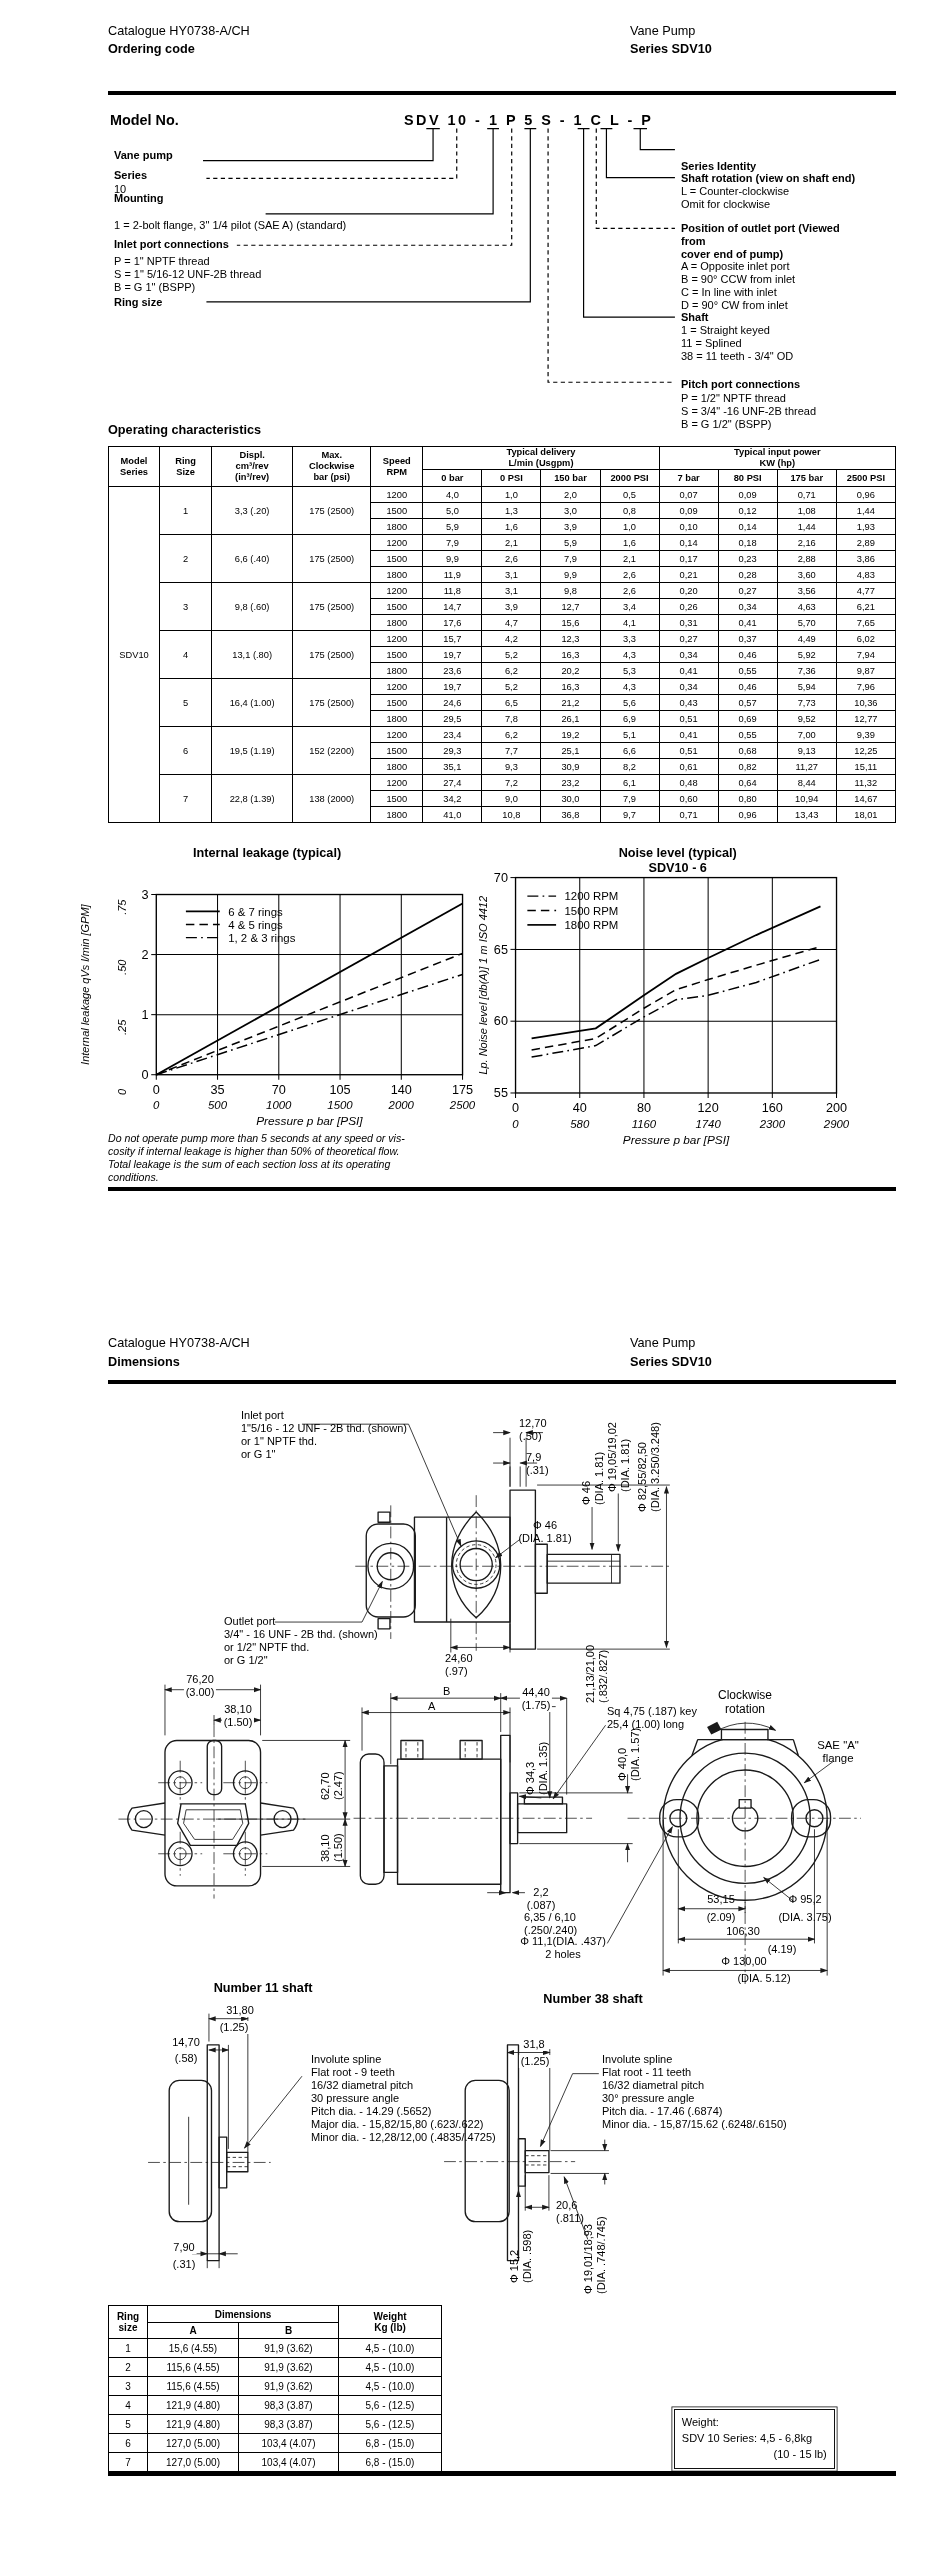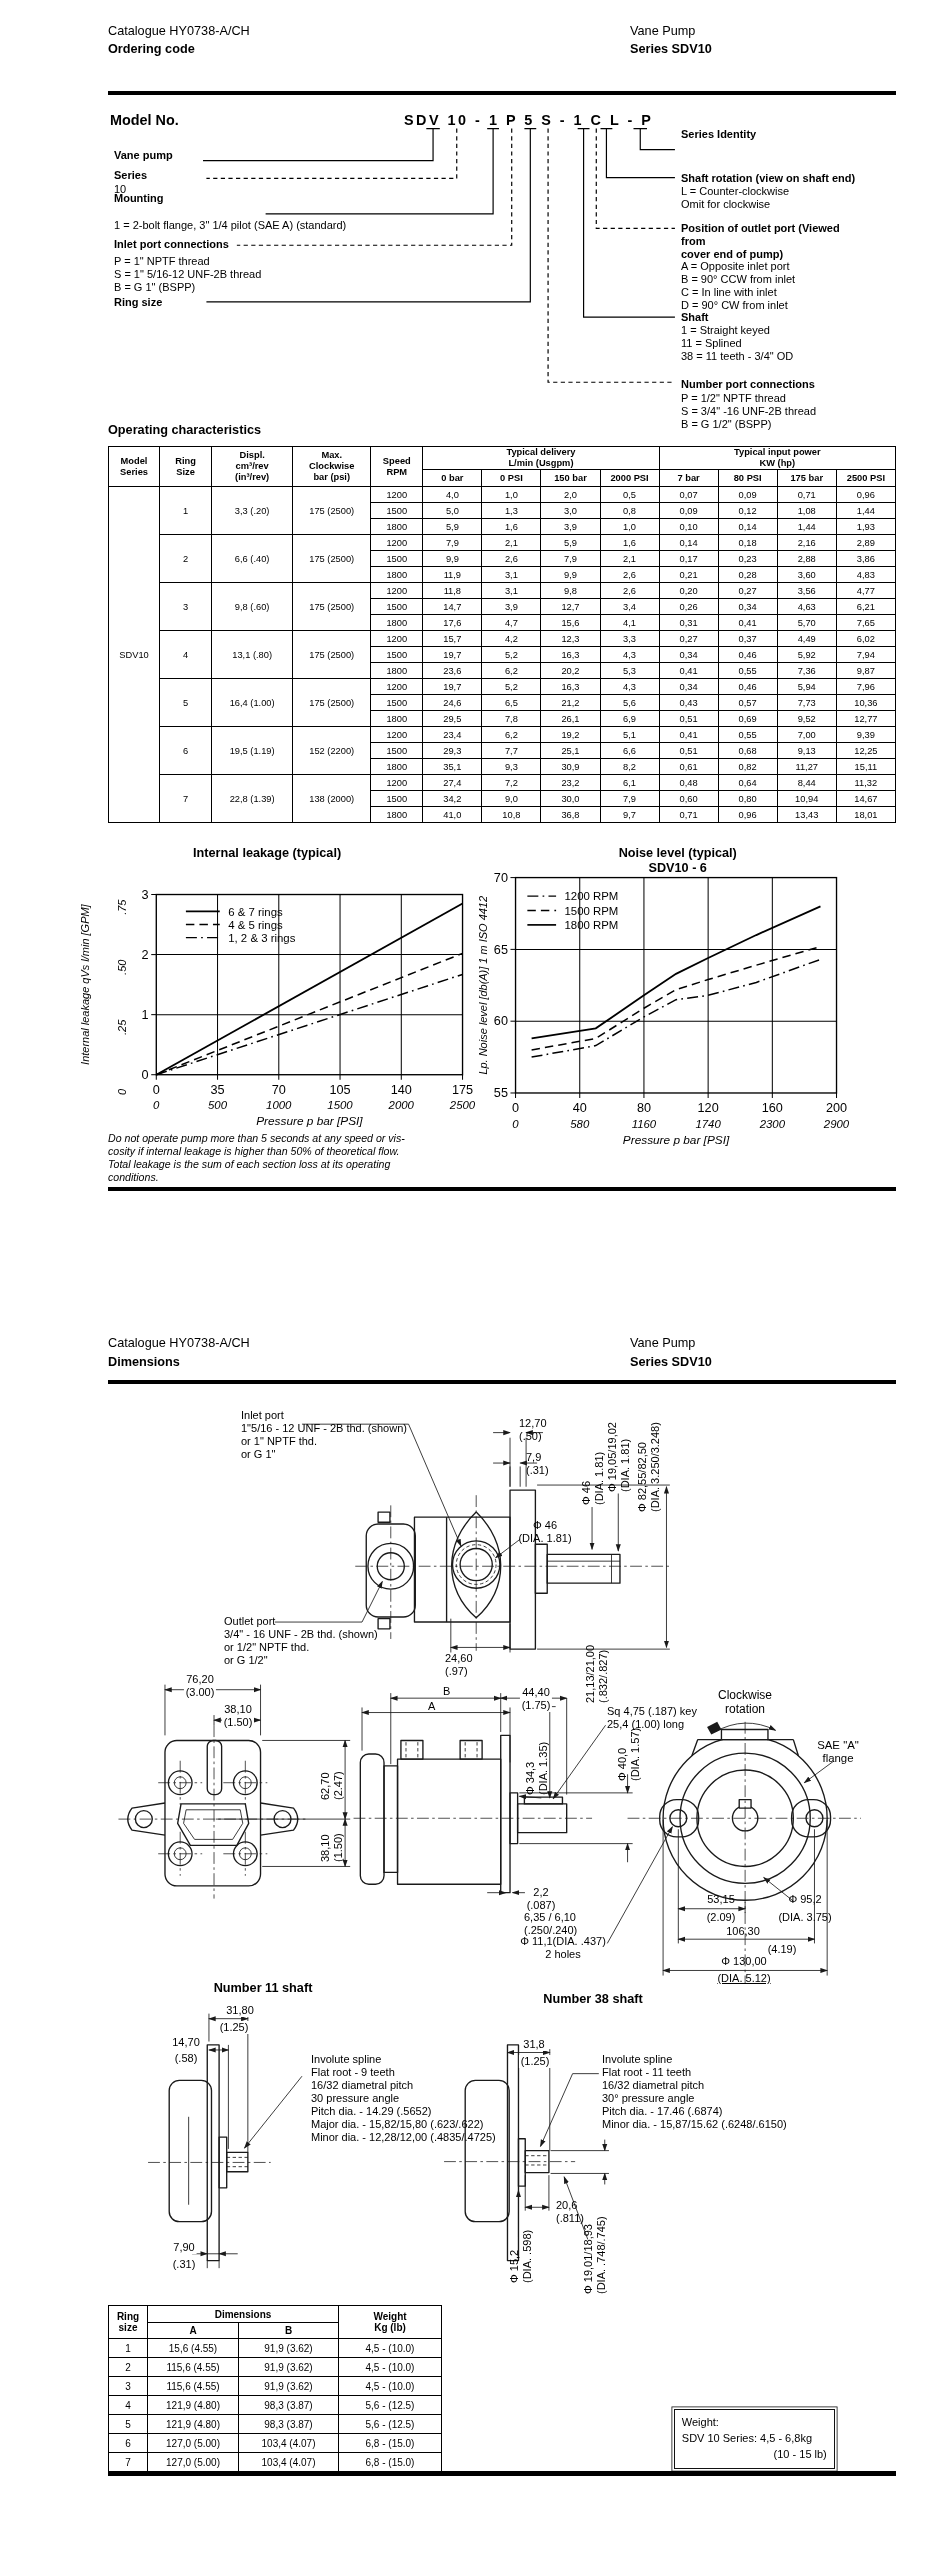--- a/index.html
+++ b/index.html
@@ -210,36 +210,36 @@
       <div class="anno" style="left: 114px; top: 149px; font-size: 11px; font-weight: bold;">Vane pump</div>
       <div class="anno" style="left: 114px; top: 169px; font-size: 11px; font-weight: bold;">Series</div>
       <div class="anno" style="left: 114px; top: 183px; font-size: 11px;">10</div>
       <div class="anno" style="left: 114px; top: 192px; font-size: 11px; font-weight: bold;">Mounting</div>
       <div class="anno" style="left: 114px; top: 219px; font-size: 11px;">1 = 2-bolt flange, 3" 1/4 pilot (SAE A) (standard)</div>
       <div class="anno" style="left: 114px; top: 238px; font-size: 11px; font-weight: bold;">Inlet port connections</div>
       <div class="anno" style="left: 114px; top: 255px; font-size: 11px;">P = 1" NPTF thread
 S = 1" 5/16-12 UNF-2B thread
 B = G 1" (BSPP)</div>
       <div class="anno" style="left: 114px; top: 296px; font-size: 11px; font-weight: bold;">Ring size</div>
-      <div class="anno" style="left: 681px; top: 128px; font-size: 11px; font-weight: bold;">Series  Identity</div>
+      <div class="anno" style="left: 681px; top: 160px; font-size: 11px; font-weight: bold;">Series  Identity</div>
       <div class="anno" style="left: 681px; top: 172px; font-size: 11px; font-weight: bold;">Shaft rotation (view on shaft end)</div>
       <div class="anno" style="left: 681px; top: 185px; font-size: 11px;">L = Counter-clockwise
 Omit for clockwise</div>
       <div class="anno" style="left: 681px; top: 222px; font-size: 11px; font-weight: bold;">Position of outlet port (Viewed
 from
 cover end of pump)</div>
       <div class="anno" style="left: 681px; top: 260px; font-size: 11px;">A = Opposite inlet port
 B = 90°  CCW from inlet
 C = In line with inlet
 D = 90°  CW from inlet</div>
       <div class="anno" style="left: 681px; top: 311px; font-size: 11px; font-weight: bold;">Shaft</div>
       <div class="anno" style="left: 681px; top: 324px; font-size: 11px;">1   = Straight keyed
 11 = Splined
 38 = 11 teeth - 3/4" OD</div>
-      <div class="anno" style="left: 681px; top: 378px; font-size: 11px; font-weight: bold;">Number port connections</div>
+      <div class="anno" style="left: 681px; top: 378px; font-size: 11px; font-weight: bold;">Pitch port connections</div>
       <div class="anno" style="left: 681px; top: 392px; font-size: 11px;">P = 1/2" NPTF thread
 S = 3/4" -16 UNF-2B thread
 B = G 1/2" (BSPP)</div>
       <div class="anno" style="left: 241px; top: 1409px; font-size: 11px;">Inlet port
 1"5/16 - 12 UNF - 2B thd. (shown)
 or 1" NPTF thd.
 or G 1"</div>
       <div class="anno" style="left: 224px; top: 1615px; font-size: 11px;">Outlet port
 3/4" - 16 UNF - 2B thd. (shown)
 or 1/2" NPTF thd.
@@ -288,21 +288,21 @@
 rotation</div>
       <div class="anno" style="left: 838px; top: 1739px; font-size: 11.4px; text-align: center; transform: translateX(-50%);">SAE "A"
 flange</div>
       <div class="anno" style="left: 721px; top: 1893px; font-size: 11px; text-align: center; transform: translateX(-50%);">53,15</div>
       <div class="anno" style="left: 721px; top: 1911px; font-size: 11px; text-align: center; transform: translateX(-50%);">(2.09)</div>
       <div class="anno" style="left: 805px; top: 1893px; font-size: 11px; text-align: center; transform: translateX(-50%);">Φ 95,2</div>
       <div class="anno" style="left: 805px; top: 1911px; font-size: 11px; text-align: center; transform: translateX(-50%);">(DIA. 3.75)</div>
       <div class="anno" style="left: 743px; top: 1925px; font-size: 11px; text-align: center; transform: translateX(-50%);">106,30</div>
       <div class="anno" style="left: 742px; top: 1943px; font-size: 11px; text-align: center; transform: translateX(-50%); margin-left: 40px;">(4.19)</div>
       <div class="anno" style="left: 744px; top: 1955px; font-size: 11px; text-align: center; transform: translateX(-50%);">Φ 130,00</div>
-      <div class="anno" style="left: 744px; top: 1972px; font-size: 11px; text-align: center; transform: translateX(-50%); text-decoration: underline;">(DIA. 5.12)</div>
+      <div class="anno" style="left: 764px; top: 1972px; font-size: 11px; text-align: center; transform: translateX(-50%);">(DIA. 5.12)</div>
       <div class="anno" style="left: 263px; top: 1981px; font-size: 12.7px; font-weight: bold; text-align: center; transform: translateX(-50%);">Number 11 shaft</div>
       <div class="anno" style="left: 593px; top: 1992px; font-size: 12.7px; font-weight: bold; text-align: center; transform: translateX(-50%);">Number 38 shaft</div>
       <div class="anno bg" style="left: 240px; top: 2004px; font-size: 11px; text-align: center; transform: translateX(-50%);">31,80</div>
       <div class="anno bg" style="left: 234px; top: 2021px; font-size: 11px; text-align: center; transform: translateX(-50%);">(1.25)</div>
       <div class="anno bg" style="left: 186px; top: 2036px; font-size: 11px; text-align: center; transform: translateX(-50%);">14,70</div>
       <div class="anno bg" style="left: 186px; top: 2052px; font-size: 11px; text-align: center; transform: translateX(-50%);">(.58)</div>
       <div class="anno" style="left: 311px; top: 2053px; font-size: 11px;">Involute spline
 Flat root - 9 teeth
 16/32 diametral pitch
 30  pressure angle

